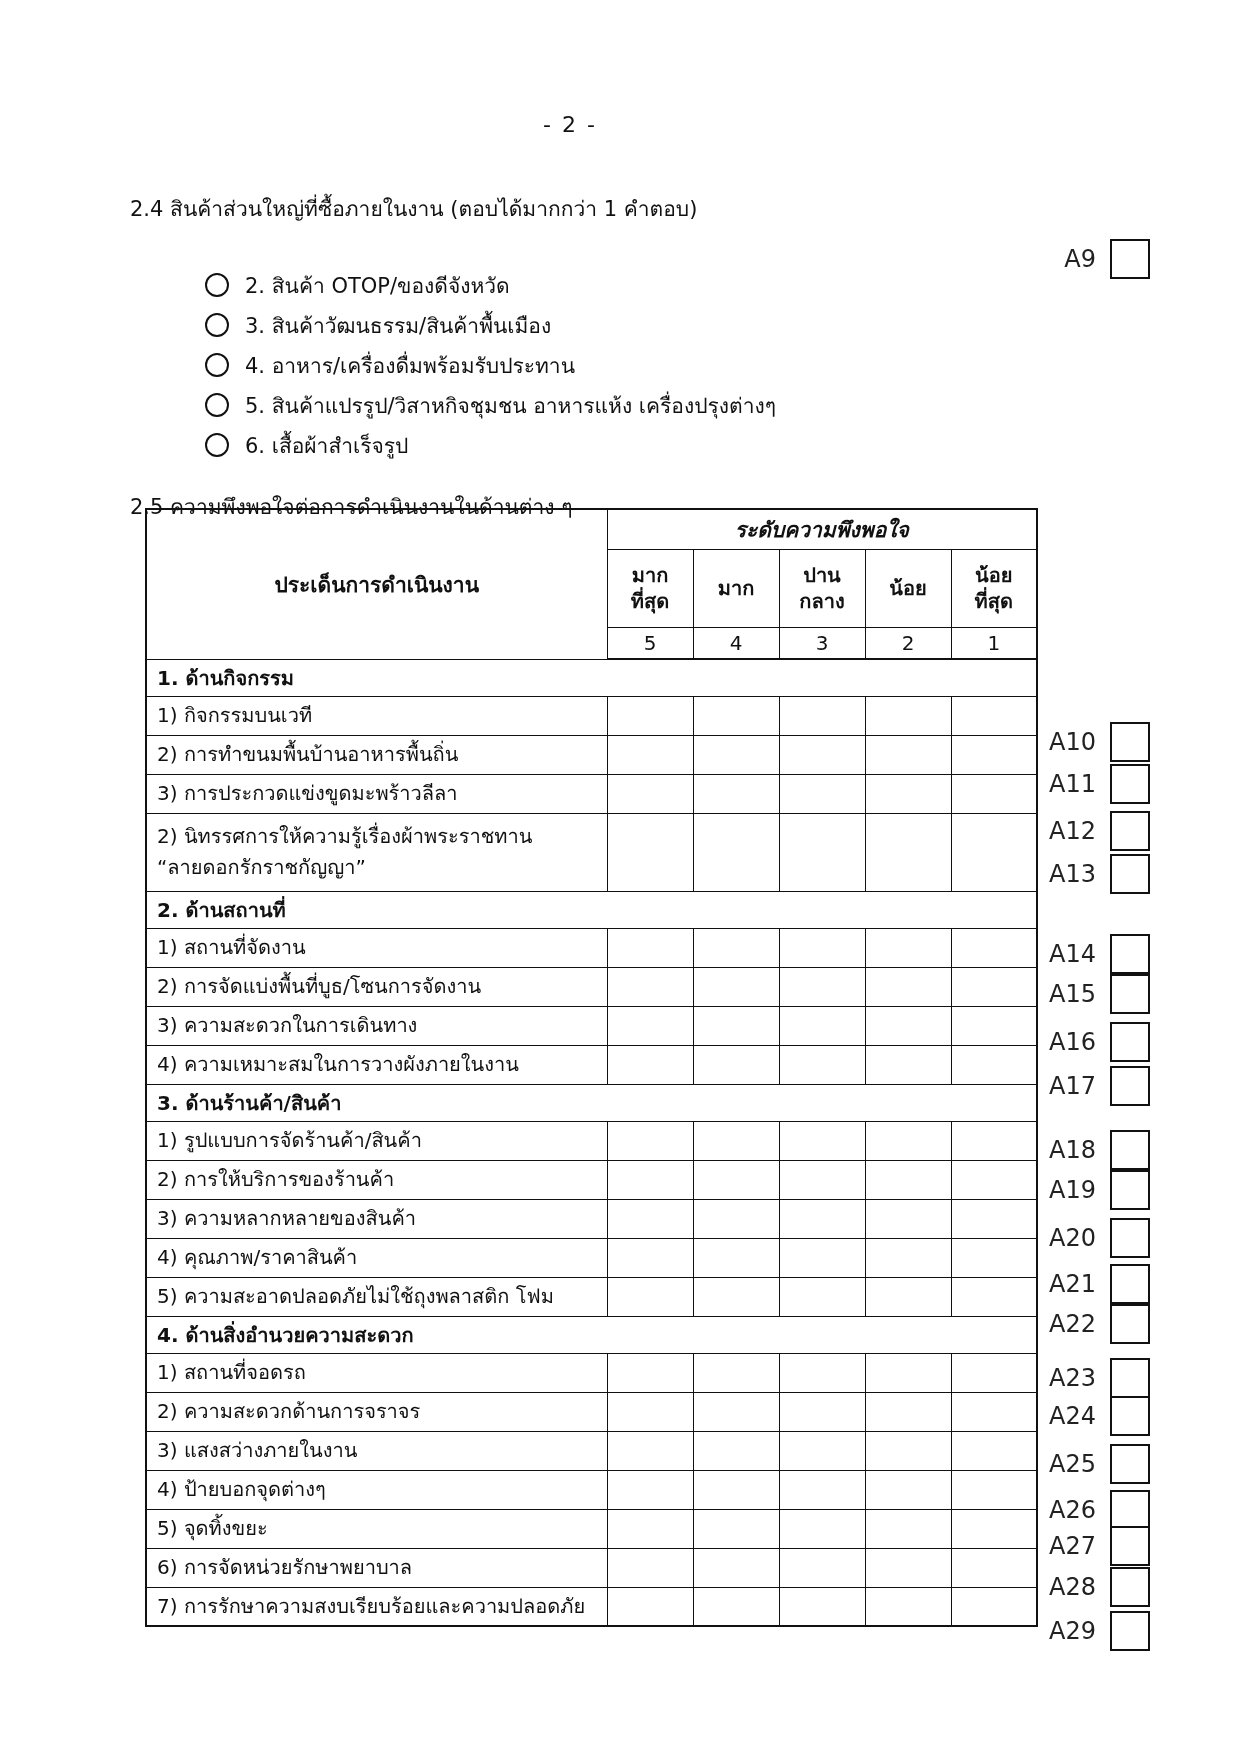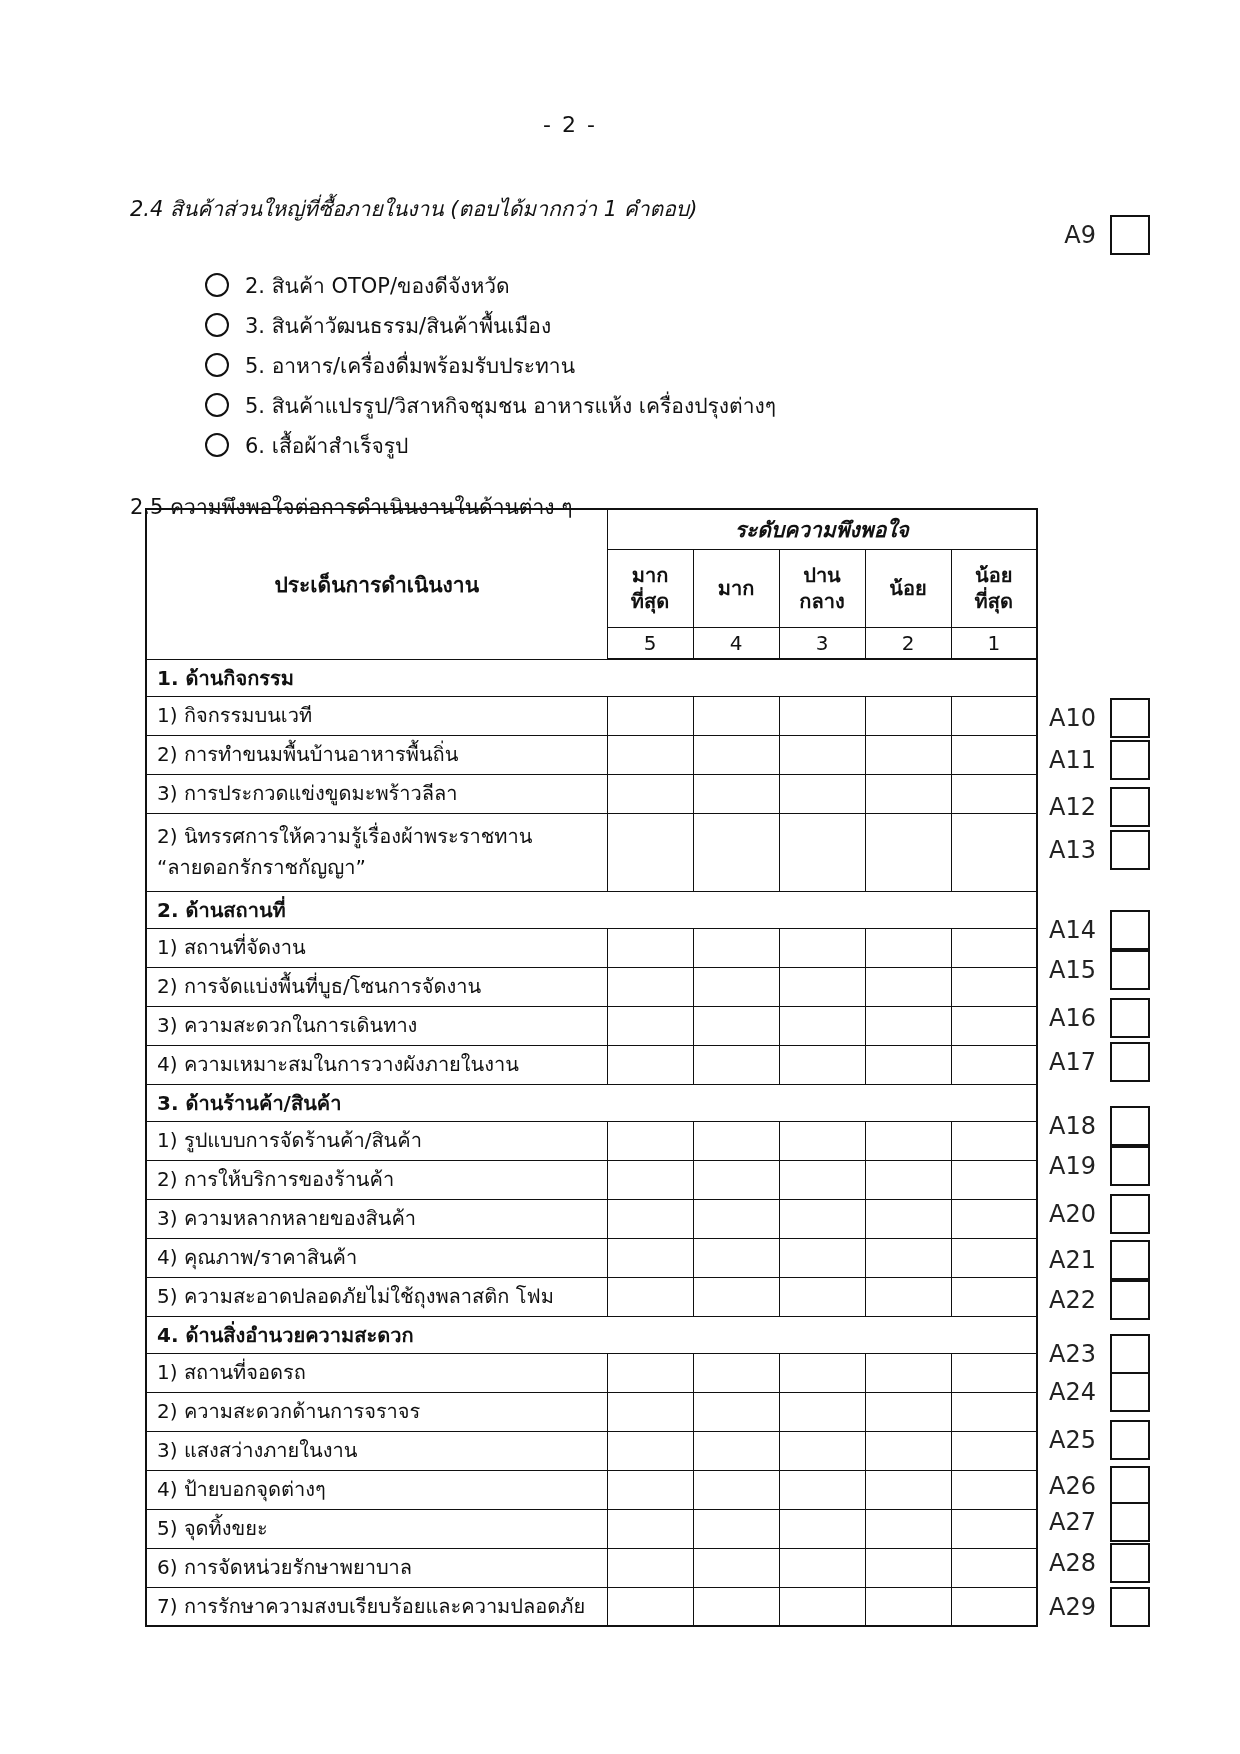--- a/index.html
+++ b/index.html
@@ -7,21 +7,21 @@
     position:relative; width:1240px; height:1754px; margin:0 auto;
     background:#ffffff; color:#111;
     font-family:"DejaVu Sans","Liberation Sans",sans-serif;
     overflow:hidden;
   }
   .page-number {
     position:absolute; top:112px; left:0; width:1140px;
     text-align:center; font-size:22px; letter-spacing:2px;
   }
   .q-title { position:absolute; left:130px; font-size:21px; white-space:nowrap; }
-  .q24-title { top:192px;font-style:italic; }
+  .q24-title { top:192px; }
   .q25-title { top:490px; }
 
   .option { position:absolute; left:205px; display:flex; align-items:center; gap:16px; height:30px; }
   .radio {
     width:24px; height:24px; border:2px solid #111; border-radius:50%;
     background:#fff; flex:0 0 auto; box-sizing:border-box;
   }
   .option-label { font-size:21px; white-space:nowrap; }
 
   table.survey {
@@ -41,21 +41,21 @@
   td.rate-head { text-align:center; font-weight:bold; white-space:pre-line; line-height:1.3; height:78px; padding:0 2px; }
   tr.num-row td { text-align:center; height:32px; border-bottom:2.5px solid #111; }
   tr.group-row td { font-weight:bold; height:37px; }
   tr.item-row td { height:39px; }
   tr.item-row.tall td { height:78px; }
   td.item-label { white-space:pre-line; line-height:1.55; }
   td.rate-cell { background:#fff; }
 
   .code-entry {
     position:absolute; left:1030px; width:120px; height:40px;
-    display:flex; align-items:center; justify-content:flex-end; gap:14px;
+    display:flex; align-items:center; justify-content:flex-end; gap:14px;margin-top:24px;
   }
   .code-label { font-size:24px; color:#222; }
   .code-box {
     width:40px; height:40px; border:2.5px solid #111; background:#fff;
     flex:0 0 auto; box-sizing:border-box;
   }
 </style>
 </head>
 <body>
 
@@ -68,21 +68,21 @@
   <div class="option" style="top:270px">
     <span class="radio"></span>
     <span class="option-label">2. สินค้า OTOP/ของดีจังหวัด</span>
   </div>
   <div class="option" style="top:310px">
     <span class="radio"></span>
     <span class="option-label">3. สินค้าวัฒนธรรม/สินค้าพื้นเมือง</span>
   </div>
   <div class="option" style="top:350px">
     <span class="radio"></span>
-    <span class="option-label">5. อาหาร/เครื่องดื่มพร้อมรับประทาน</span>
+    <span class="option-label">4. อาหาร/เครื่องดื่มพร้อมรับประทาน</span>
   </div>
   <div class="option" style="top:390px">
     <span class="radio"></span>
     <span class="option-label">5. สินค้าแปรรูป/วิสาหกิจชุมชน อาหารแห้ง เครื่องปรุงต่างๆ</span>
   </div>
   <div class="option" style="top:430px">
     <span class="radio"></span>
     <span class="option-label">6. เสื้อผ้าสำเร็จรูป</span>
   </div>
 

